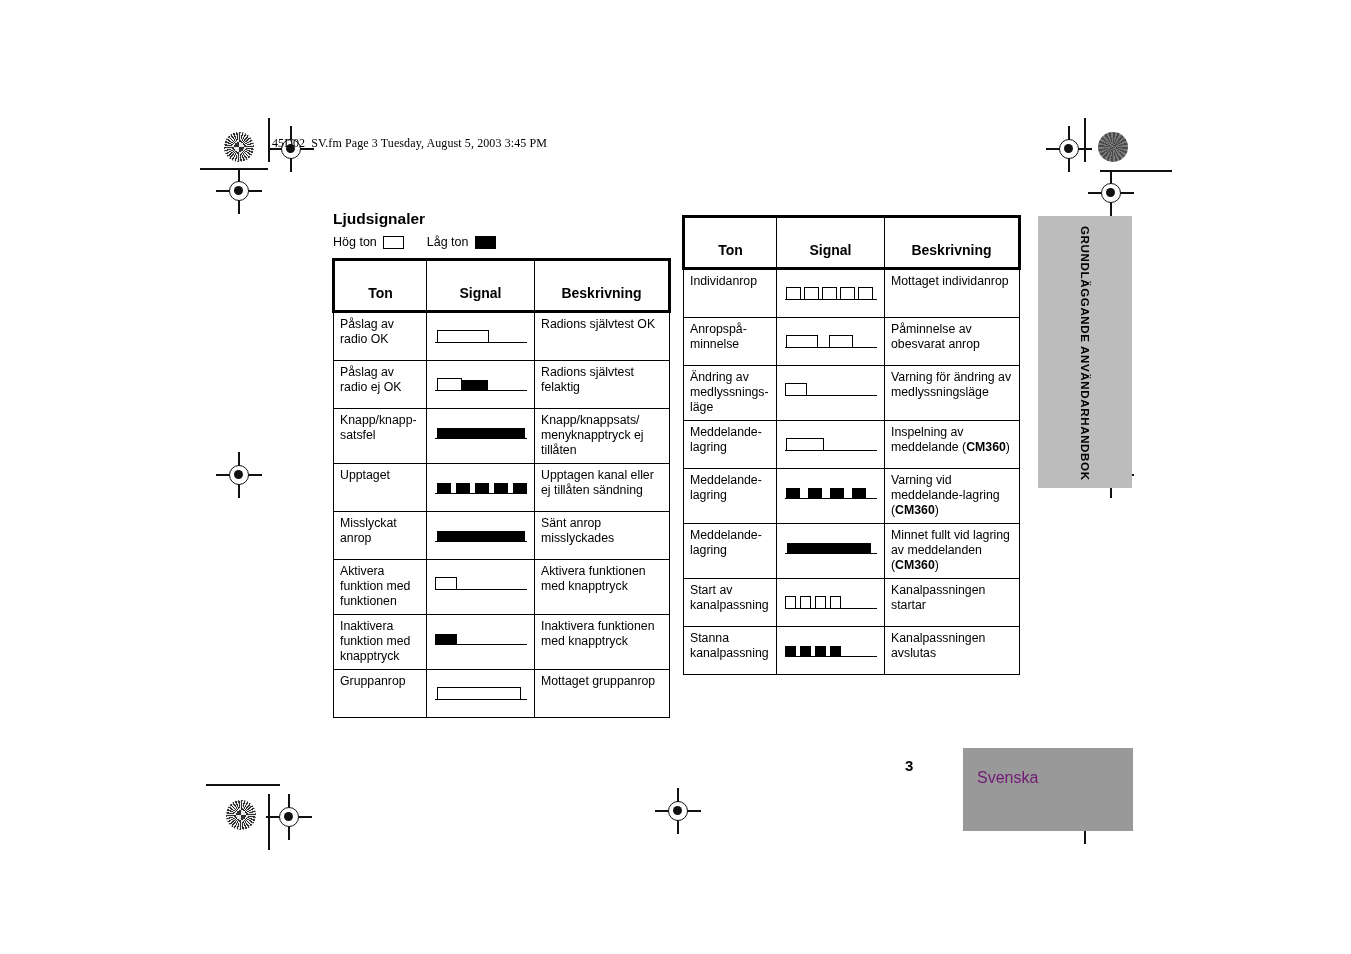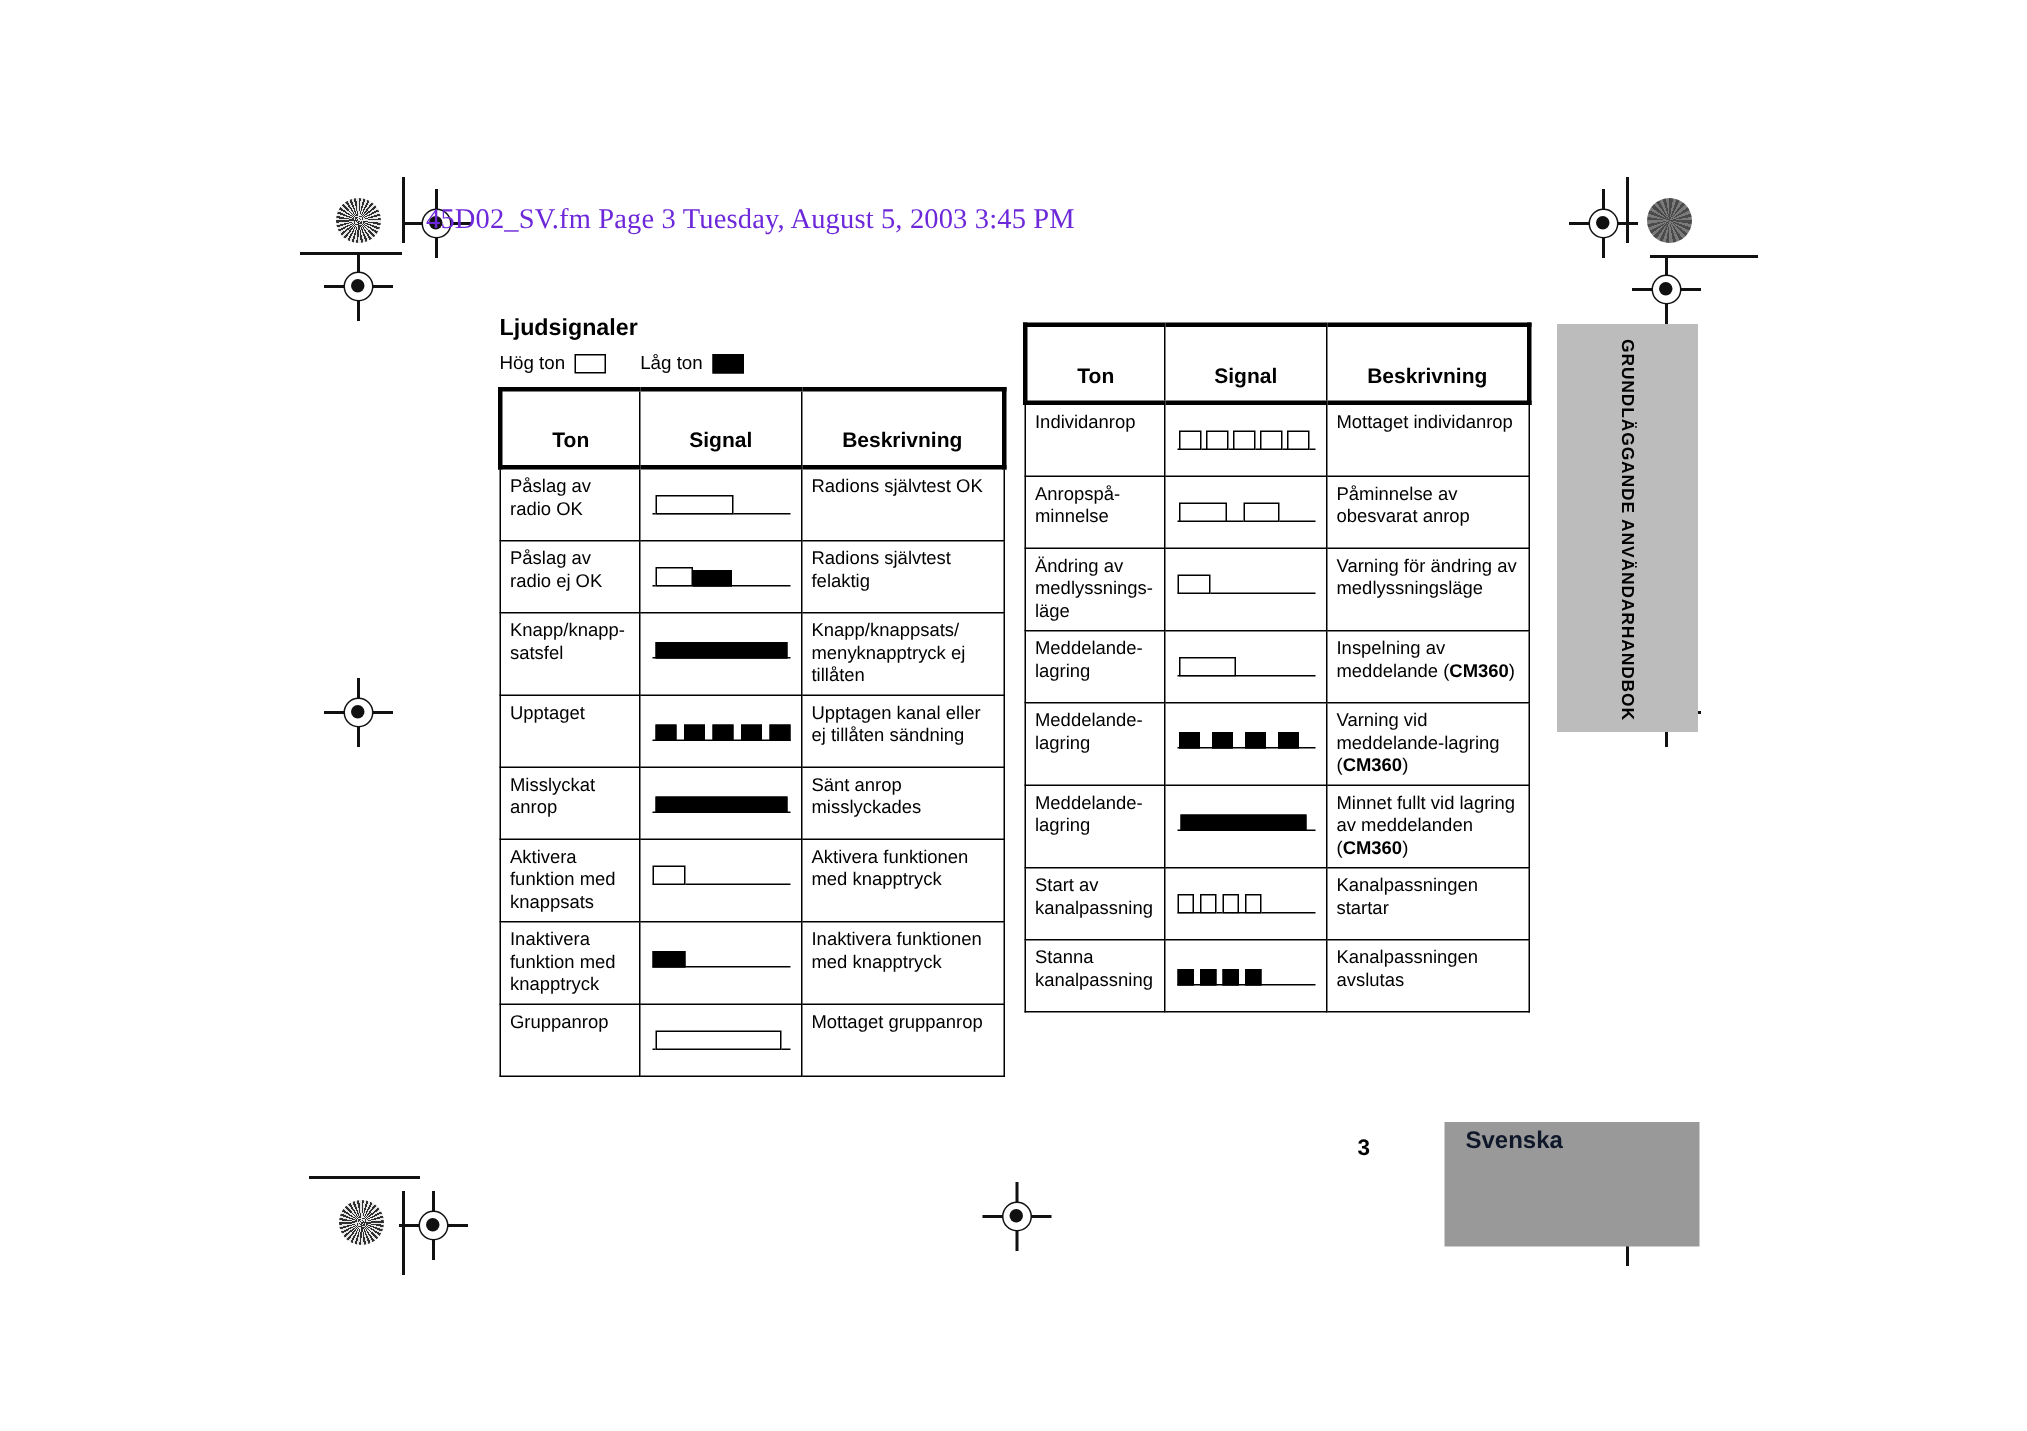--- a/index.html
+++ b/index.html
@@ -38,25 +38,25 @@
   .starmark.dark {
     background:
       repeating-conic-gradient(#4a4a4a 0deg 9deg, #7a7a7a 9deg 18deg);
   }
 
   .cropline { position:absolute; background:#111; pointer-events:none; }
 
   
   .slug {
     position: absolute;
-    left: 284px;
+    left: 272px;
     top: 136px;
     font-family: "Liberation Serif", serif;
-    font-size: 19px;
-    color: #6d28d9;
+    font-size: 12px;
+    color: #000000;
     white-space: nowrap;
     letter-spacing: .1px;
   }
 
   
   .section-title {
     position: absolute;
     left: 333px;
     top: 210px;
     font-size: 15.5px;
@@ -186,24 +186,24 @@
     position: absolute;
     left: 963px;
     top: 748px;
     width: 170px;
     height: 83px;
     background: #999999;
   }
   .footerband .lang {
     position: absolute;
     left: 14px;
-    top: 4px;
+    top: 21px;
     font-size: 16px;
-    font-weight: bold;
-    color: #0f172a;
+    font-weight: normal;
+    color: #701a75;
   }
 </style>
 </head>
 <body>
 
 <div class="starmark" style="left:224px; top:132px;"></div>
 <div class="regmark" style="left:268px; top:126px;">
   <div class="h"></div>
     <div class="v"></div>
     <div class="c1"></div>
@@ -344,21 +344,21 @@
         <td>Misslyckat anrop</td>
         <td class="sigcell">
           <div class="wave">
             <div class="baseline"></div>
             <div class="pulse lo" style="left: 4px; width: 88px; height: 11px;"></div>
           </div>
         </td>
         <td>Sänt anrop misslyckades</td>
       </tr>
       <tr>
-        <td>Aktivera funktion med knappsats</td>
+        <td>Aktivera funktion med funktionen</td>
         <td class="sigcell">
           <div class="wave">
             <div class="baseline"></div>
             <div class="pulse hi" style="left: 2px; width: 22px; height: 13px;"></div>
           </div>
         </td>
         <td>Aktivera funktionen med knapptryck</td>
       </tr>
       <tr>
         <td>Inaktivera funktion med knapptryck</td>

